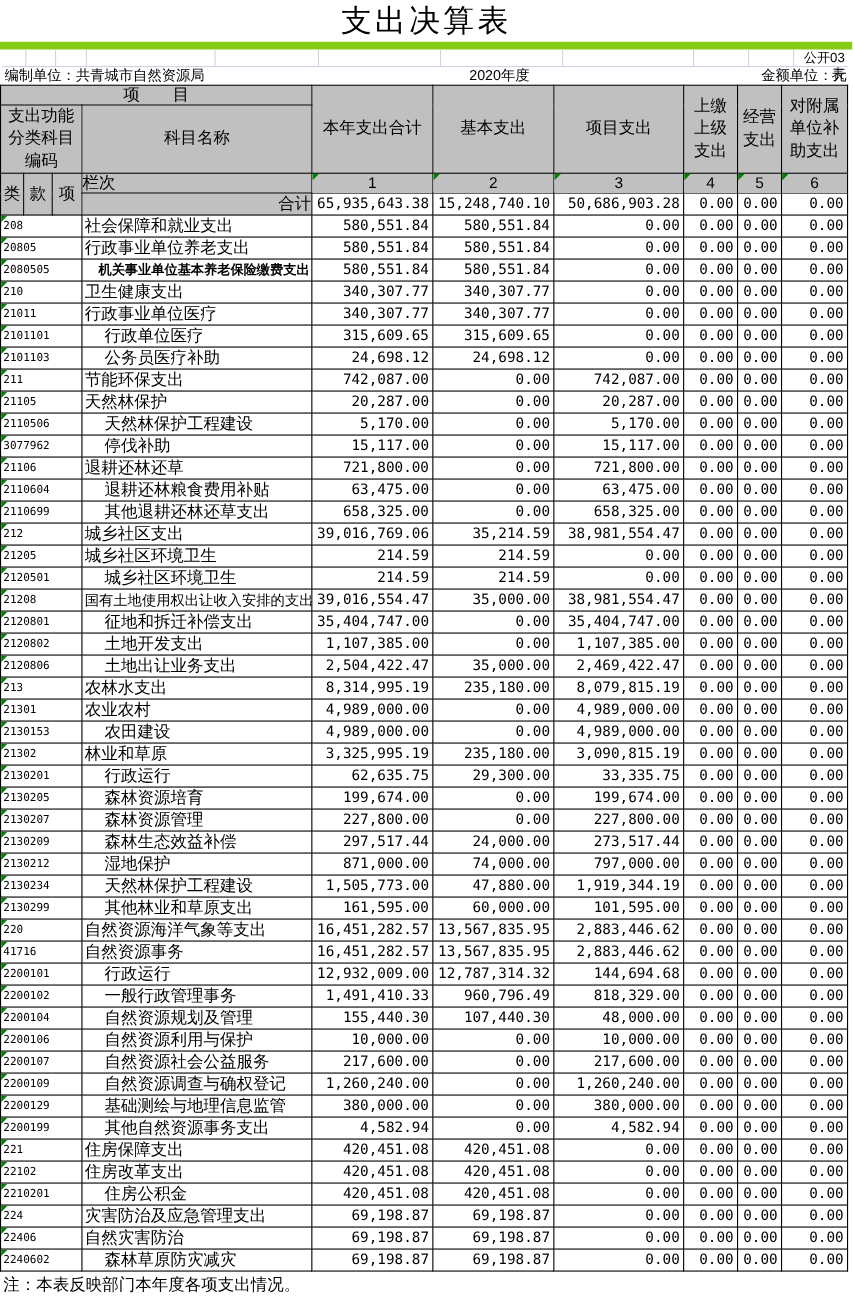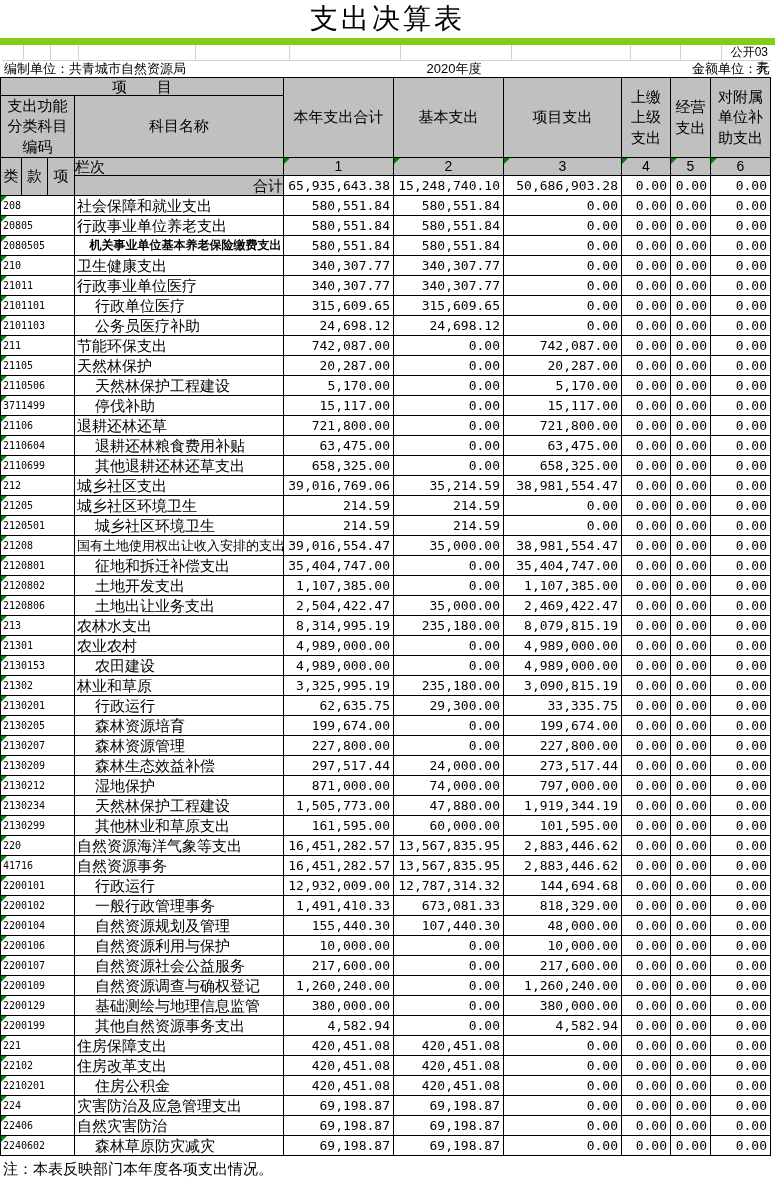--- a/index.html
+++ b/index.html
@@ -226,21 +226,21 @@
     <td class="name ind">天然林保护工程建设</td>
     <td class="val">5,170.00</td>
     <td class="val">0.00</td>
     <td class="val">5,170.00</td>
     <td class="val">0.00</td>
     <td class="val">0.00</td>
     <td class="val">0.00</td>
   </tr>
 
   <tr>
-    <td class="code" colspan="3"><span class="tri"></span><span class="code-text">3711499</span></td>
+    <td class="code" colspan="3"><span class="tri"></span><span class="code-text">3077962</span></td>
     <td class="name ind">停伐补助</td>
     <td class="val">15,117.00</td>
     <td class="val">0.00</td>
     <td class="val">15,117.00</td>
     <td class="val">0.00</td>
     <td class="val">0.00</td>
     <td class="val">0.00</td>
   </tr>
 
   <tr>
@@ -504,21 +504,21 @@
     <td class="val">144,694.68</td>
     <td class="val">0.00</td>
     <td class="val">0.00</td>
     <td class="val">0.00</td>
   </tr>
 
   <tr>
     <td class="code" colspan="3"><span class="tri"></span><span class="code-text">2200102</span></td>
     <td class="name ind">一般行政管理事务</td>
     <td class="val">1,491,410.33</td>
-    <td class="val">673,081.33</td>
+    <td class="val">960,796.49</td>
     <td class="val">818,329.00</td>
     <td class="val">0.00</td>
     <td class="val">0.00</td>
     <td class="val">0.00</td>
   </tr>
 
   <tr>
     <td class="code" colspan="3"><span class="tri"></span><span class="code-text">2200104</span></td>
     <td class="name ind">自然资源规划及管理</td>
     <td class="val">155,440.30</td>

